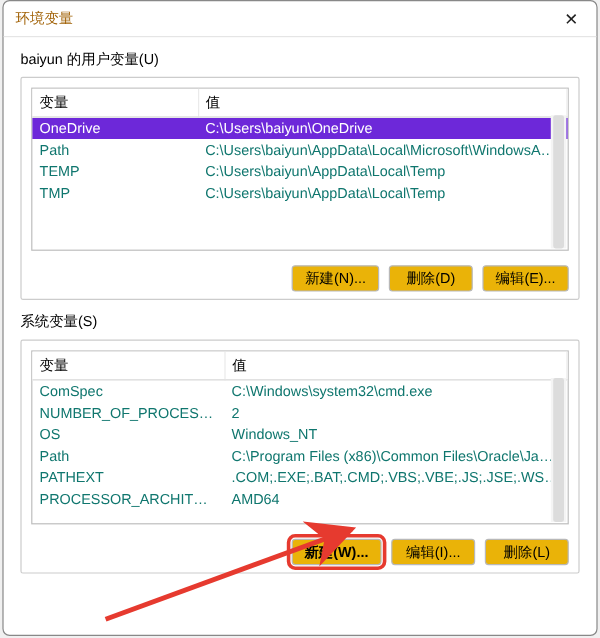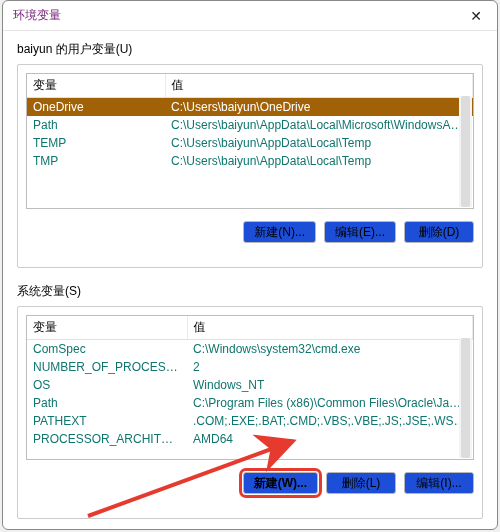--- a/index.html
+++ b/index.html
@@ -24,34 +24,34 @@
     position: relative;
   }
   .titlebar {
     display: flex;
     align-items: center;
     justify-content: space-between;
     height: 30px;
     padding: 0 0 0 10px;
     border-bottom: 1px solid #e5e5e5;
   }
-  .titlebar-title { font-size: 12px; color: #701a75; }
+  .titlebar-title { font-size: 12px; color: #a16207; }
   .close-btn {
     width: 42px; height: 28px;
     display: flex; align-items: center; justify-content: center;
     font-size: 14px; color: #222;
     cursor: pointer;
   }
-  .body { padding: 10px 14px 10px 14px; flex: 1; display: flex; flex-direction: column; gap: 10px; justify-content: space-between; }
+  .body { padding: 10px 14px 10px 14px; flex: 1; display: flex; flex-direction: column; gap: 10px; }
   .group { display: flex; flex-direction: column; }
   .group-label { font-size: 12px; color: #000; margin-bottom: 6px; }
   .fieldset {
     border: 1px solid #ccc;
     border-radius: 2px;
-    padding: 8px 8px 24px 8px;
+    padding: 8px 8px 6px 8px;
     display: flex;
     flex-direction: column;
     gap: 8px;
   }
   .table-wrap {
     border: 1px solid #bdbdbd;
     background: #fff;
     position: relative;
   }
   .user-table-wrap { height: 136px; }
@@ -69,32 +69,32 @@
   }
   tbody td {
     font-size: 12px;
     padding: 2px 6px;
     white-space: nowrap;
     overflow: hidden;
     text-overflow: ellipsis;
     color: #0f766e;
     border: none;
   }
-  tbody tr.selected td { background: #a16207; color: #fff; }
+  tbody tr.selected td { background: #6d28d9; color: #fff; }
   .btn-row {
     display: flex;
     justify-content: flex-end;
     gap: 8px;
     margin-top: 4px;
   }
   .btn {
     min-width: 70px;
     height: 22px;
     border: 1px solid #b8b8b8;
-    background: #1d4ed8;
+    background: #eab308;
     border-radius: 3px;
     font-size: 12px;
     padding: 0 10px;
     display: flex;
     align-items: center;
     justify-content: center;
     color: #000;
     cursor: pointer;
   }
   .btn.highlight {
@@ -166,22 +166,22 @@
                   <td>C:\Users\baiyun\AppData\Local\Temp</td>
                 </tr>
               </tbody>
           </table>
           <div class="scrollbar-stub">
               <div class="scrollbar-thumb"></div>
             </div>
         </div>
         <div class="btn-row">
           <div class="btn">新建(N)...</div>
+          <div class="btn">删除(D)</div>
           <div class="btn">编辑(E)...</div>
-          <div class="btn">删除(D)</div>
         </div>
       </div>
     </div>
 
     <div class="group">
       <div class="group-label">系统变量(S)</div>
       <div class="fieldset">
         <div class="table-wrap sys-table-wrap">
           <table>
             <colgroup>
@@ -220,22 +220,22 @@
                   <td>AMD64</td>
                 </tr>
               </tbody>
           </table>
           <div class="scrollbar-stub">
               <div class="scrollbar-thumb"></div>
             </div>
         </div>
         <div class="btn-row">
           <div class="btn highlight">新建(W)...</div>
+          <div class="btn">编辑(I)...</div>
           <div class="btn">删除(L)</div>
-          <div class="btn">编辑(I)...</div>
         </div>
       </div>
     </div>
 
   </div>
 
   <svg class="arrow" viewBox="0 0 230 150">
     <defs>
       <marker id="ah" markerWidth="12" markerHeight="12" refX="9" refY="5" orient="auto">
         <path d="M0,0 L10,5 L0,10 L3,5 Z" fill="#e63a2f"></path>

